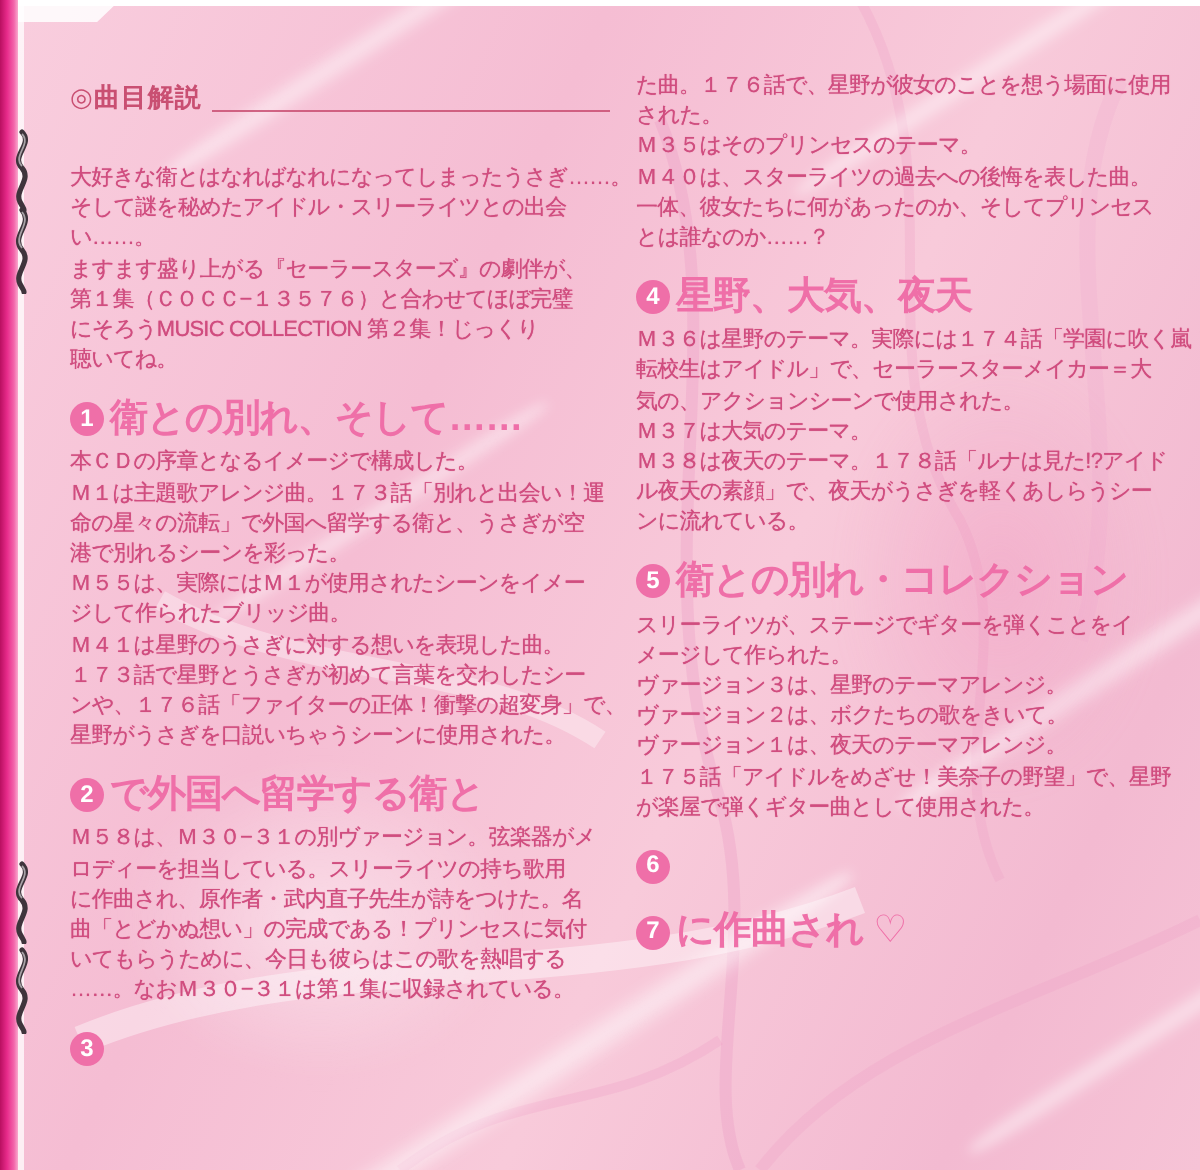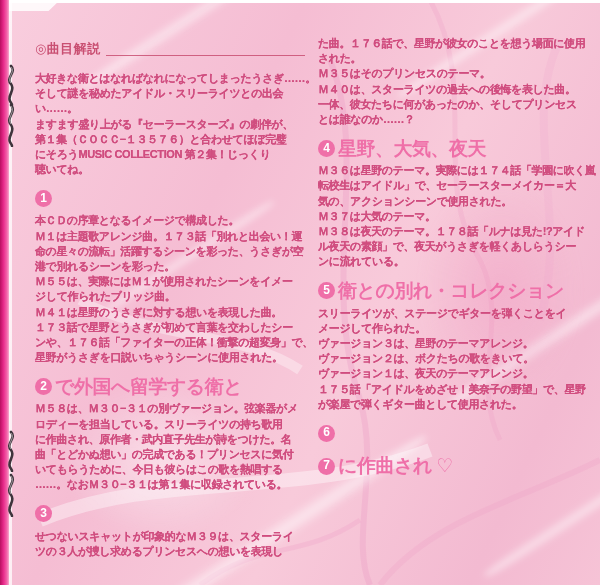--- a/index.html
+++ b/index.html
@@ -21,22 +21,22 @@
   .spine{position:absolute;left:0;top:0;width:9px;height:585px;
     background:linear-gradient(to right,#b90f60 0%,#e82b8b 40%,#f366ab 78%,#f9a9cd 100%);}
   .spine-gap{position:absolute;left:9px;top:0;width:3px;height:585px;background:rgba(255,255,255,.75);}
   .staple{position:absolute;left:4px;width:15px;}
   
   .col{position:absolute;line-height:15.2px;font-size:11px;letter-spacing:-0.4px;color:#d04d7f;}
   .col-left{left:35px;top:38px;width:270px;}
   .col-right{left:318px;top:36px;width:274px;}
   .hdr{display:flex;align-items:flex-end;color:#c94f72;font-size:13px;font-weight:bold;letter-spacing:0.5px;height:18px;}
   .hdr .rule{flex:1;height:1.5px;background:#c94f72;margin-left:5px;opacity:.85;}
-  .text-block{white-space:pre;font-weight:bold;text-shadow:0 0 .4px #d04d7f;}
-  .intro{margin-top:15px;}
+  .text-block{white-space:pre;font-weight:normal;text-shadow:0 0 .4px #d04d7f;}
+  .intro{margin-top:26px;}
   .sec-head{display:flex;align-items:center;margin:9px 0 3px 0;height:24px;color:#ef6fa8;font-size:19px;font-weight:bold;letter-spacing:-0.5px;white-space:pre;}
   .badge{flex:0 0 auto;width:17px;height:17px;border-radius:50%;background:#ef6fa8;color:#fff;
     font-size:12px;font-weight:bold;display:flex;align-items:center;justify-content:center;margin-right:3px;letter-spacing:0;}
 </style>
 </head>
 <body>
 
 <div class="page">
 
   <svg class="swirls" width="600" height="585" viewBox="0 0 600 585">
@@ -90,24 +90,25 @@
     <div class="text-block intro">大好きな衛とはなればなれになってしまったうさぎ……。
 そして謎を秘めたアイドル・スリーライツとの出会
 い……。
 ますます盛り上がる『セーラースターズ』の劇伴が、
 第１集（ＣＯＣＣ−１３５７６）と合わせてほぼ完璧
 にそろうMUSIC COLLECTION 第２集！じっくり
 聴いてね。</div>
 
     <div class="sec-head">
       <span class="badge">1</span>
+      <span>衛との別れ、そして……</span>
     </div>
     <div class="text-block">本ＣＤの序章となるイメージで構成した。
 Ｍ１は主題歌アレンジ曲。１７３話「別れと出会い！運
-命の星々の流転」活躍するシーンを彩った、うさぎが空
+命の星々の流転」で外国へ留学する衛と、うさぎが空
 港で別れるシーンを彩った。
 Ｍ５５は、実際にはＭ１が使用されたシーンをイメー
 ジして作られたブリッジ曲。
 Ｍ４１は星野のうさぎに対する想いを表現した曲。
 １７３話で星野とうさぎが初めて言葉を交わしたシー
 ンや、１７６話「ファイターの正体！衝撃の超変身」で、
 星野がうさぎを口説いちゃうシーンに使用された。</div>
 
     <div class="sec-head">
       <span class="badge">2</span>
@@ -116,22 +117,20 @@
     <div class="text-block">Ｍ５８は、Ｍ３０−３１の別ヴァージョン。弦楽器がメ
 ロディーを担当している。スリーライツの持ち歌用
 に作曲され、原作者・武内直子先生が詩をつけた。名
 曲「とどかぬ想い」の完成である！プリンセスに気付
 いてもらうために、今日も彼らはこの歌を熱唱する
 ……。なおＭ３０−３１は第１集に収録されている。</div>
 
     <div class="sec-head">
       <span class="badge">3</span>
     </div>
-    <div class="text-block">せつないスキャットが印象的なＭ３９は、スターライ
-ツの３人が捜し求めるプリンセスへの想いを表現し</div>
   </div>
 
   <div class="col col-right">
     <div class="text-block">た曲。１７６話で、星野が彼女のことを想う場面に使用
 された。
 Ｍ３５はそのプリンセスのテーマ。
 Ｍ４０は、スターライツの過去への後悔を表した曲。
 一体、彼女たちに何があったのか、そしてプリンセス
 とは誰なのか……？</div>
 

